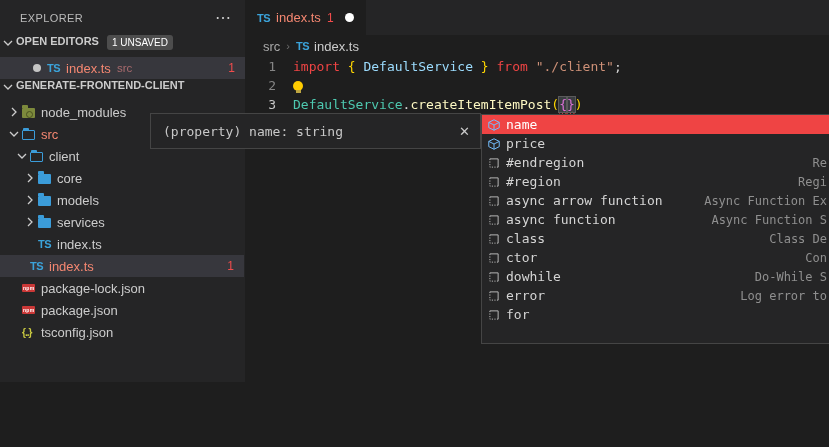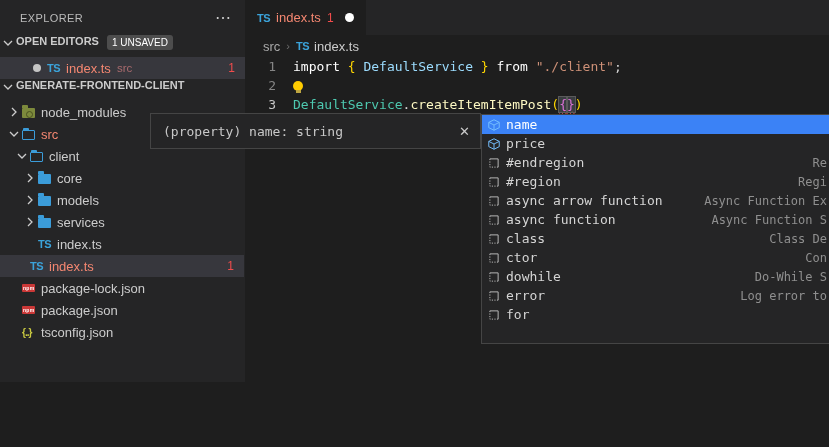--- a/index.html
+++ b/index.html
@@ -63,21 +63,21 @@
   .tab-dot { width:9px; height:9px; border-radius:50%; background:#ffffff; margin-left:5px; }
   .breadcrumb { height:22px; display:flex; align-items:center; padding-left:18px;
     font-size:13px; color:#a9a9a9; gap:6px; }
   .bc-sep { color:#6e6e6e; font-size:11px; }
   .bc-file { color:#cccccc; display:flex; align-items:center; gap:5px; }
 
   .code-area { font-family:"DejaVu Sans Mono", monospace; font-size:13px; }
   .code-line { height:19px; line-height:19px; display:flex; white-space:pre; }
   .line-num { width:48px; text-align:right; color:#858585; padding-right:17px; flex:none; }
   .code-line.active .line-num { color:#c6c6c6; }
-  .tok-keyword { color:#ffffff; } .tok-variable { color:#9cdcfe; }
+  .tok-keyword { color:#ef4444; } .tok-variable { color:#9cdcfe; }
   .tok-string  { color:#ce9178; } .tok-default  { color:#d4d4d4; }
   .tok-bracket1{ color:#ffd700; } .tok-class    { color:#4ec9b0; }
   .tok-function{ color:#fef9c3; }
   .tok-brace-match { color:#da70d6; outline:1px solid #5a5a5a; background:#3a3d41;
     text-decoration:underline wavy #f14c4c 1px; text-underline-offset:2px; }
   .cursor { display:inline-block; width:1.5px; height:15px; background:#f0f0f0;
     vertical-align:-2px; margin:0 -0.75px; }
   .bulb { display:inline-block; width:10px; height:10px; border-radius:50%;
     background:#ffcc00; position:relative; vertical-align:-1px; }
   .bulb::after { content:''; position:absolute; left:2.5px; top:9px; width:5px;
@@ -89,21 +89,21 @@
     padding:0 10px 0 12px; font-family:"DejaVu Sans Mono", monospace; font-size:13px;
     color:#c8c8c8; z-index:5; }
   .hover-close { margin-left:auto; color:#cccccc; font-size:13px;
     font-family:"Liberation Sans", sans-serif; }
 
   
   .suggest { position:absolute; left:481px; top:114px; width:349px; height:230px;
     background:#252526; border:1px solid #454545; z-index:6; overflow:hidden; }
   .srow { height:19px; display:flex; align-items:center; padding:0 2px 0 3px;
     font-family:"DejaVu Sans Mono", monospace; font-size:13px; color:#d4d4d4; gap:4px; }
-  .srow.selected { background:#3b82f6; color:#ffffff; }
+  .srow.selected { background:#ef4444; color:#ffffff; }
   .sicon { width:17px; height:16px; flex:none; display:flex; align-items:center;
     justify-content:center; }
   .slabel { white-space:pre; }
   .sdetail { margin-left:auto; color:#8f8f8f; font-size:12px; white-space:pre; }
 </style>
 </head>
 <body>
 
 <div class="stage">
 

